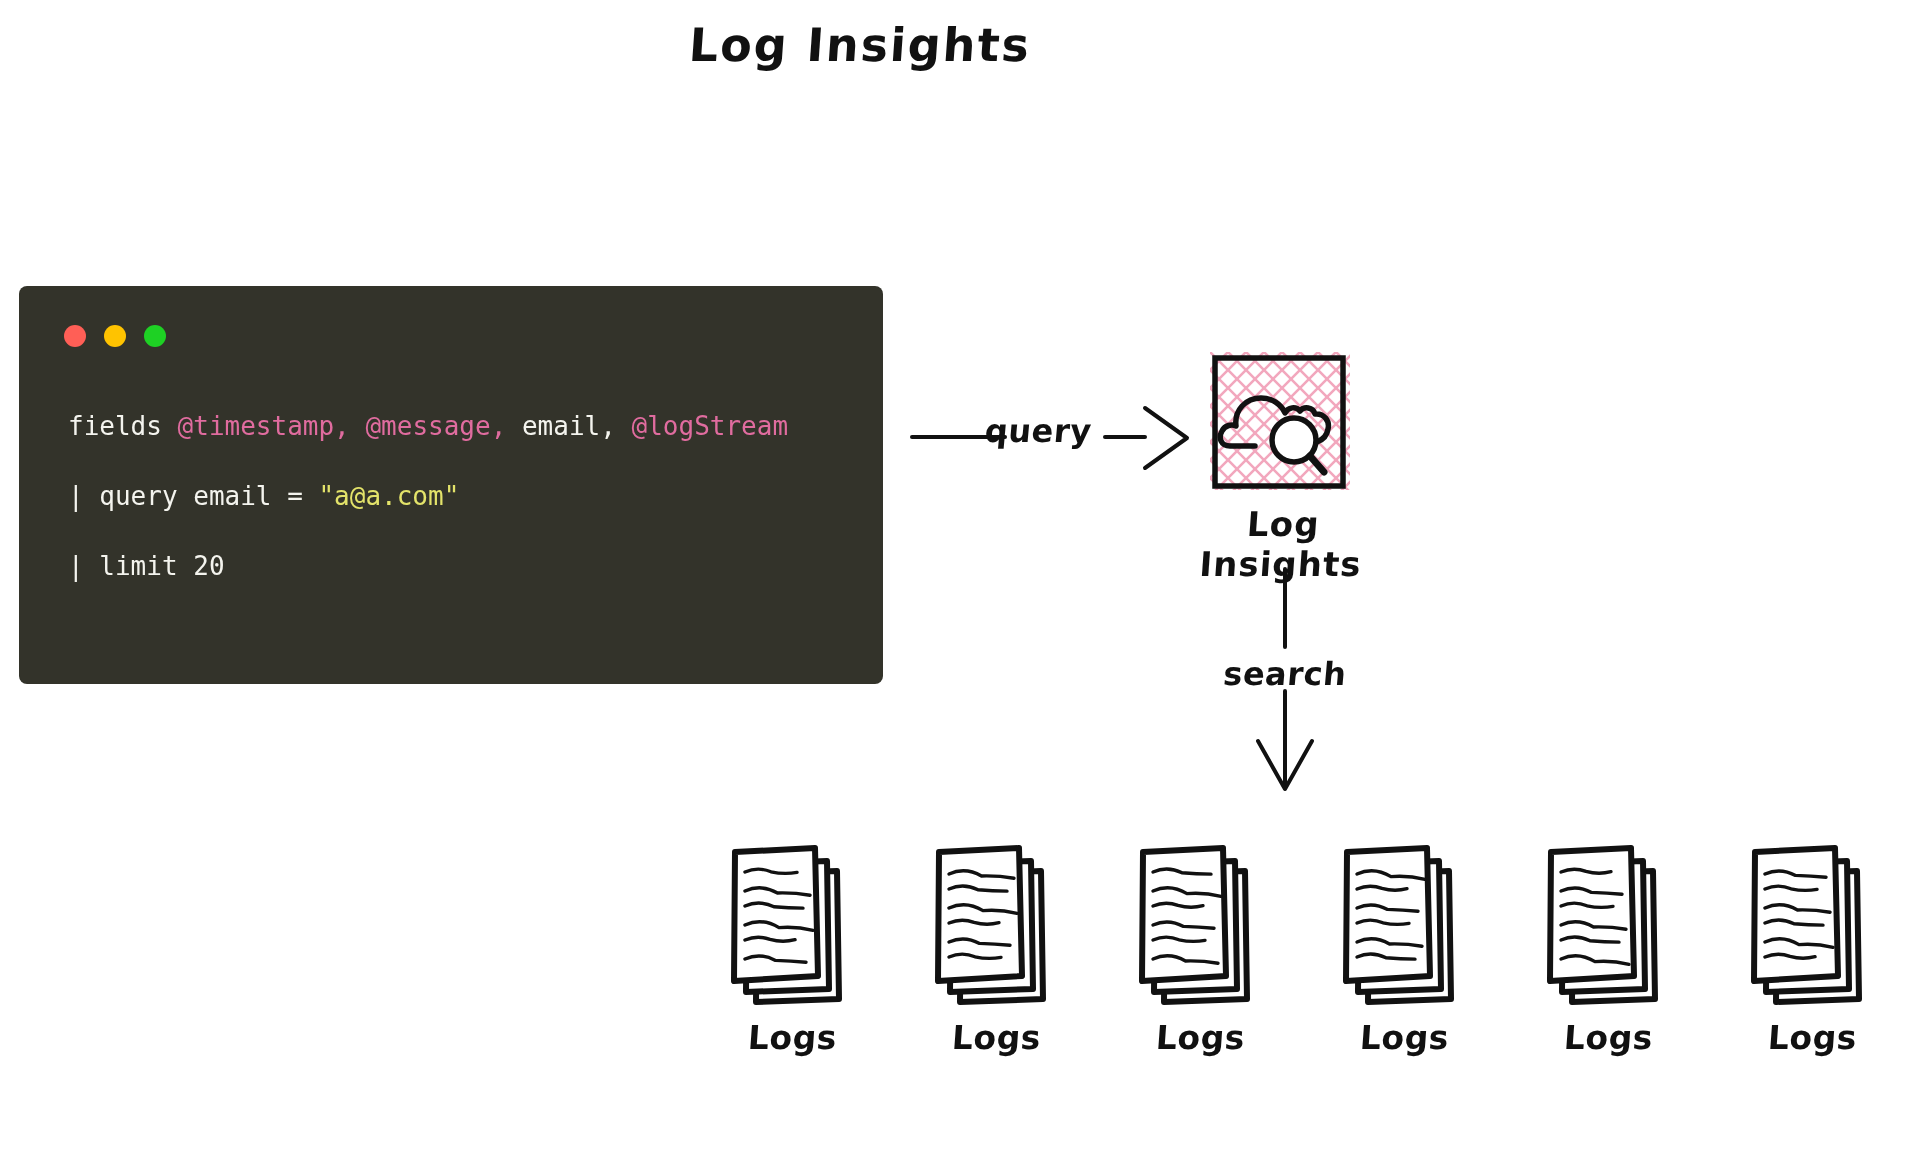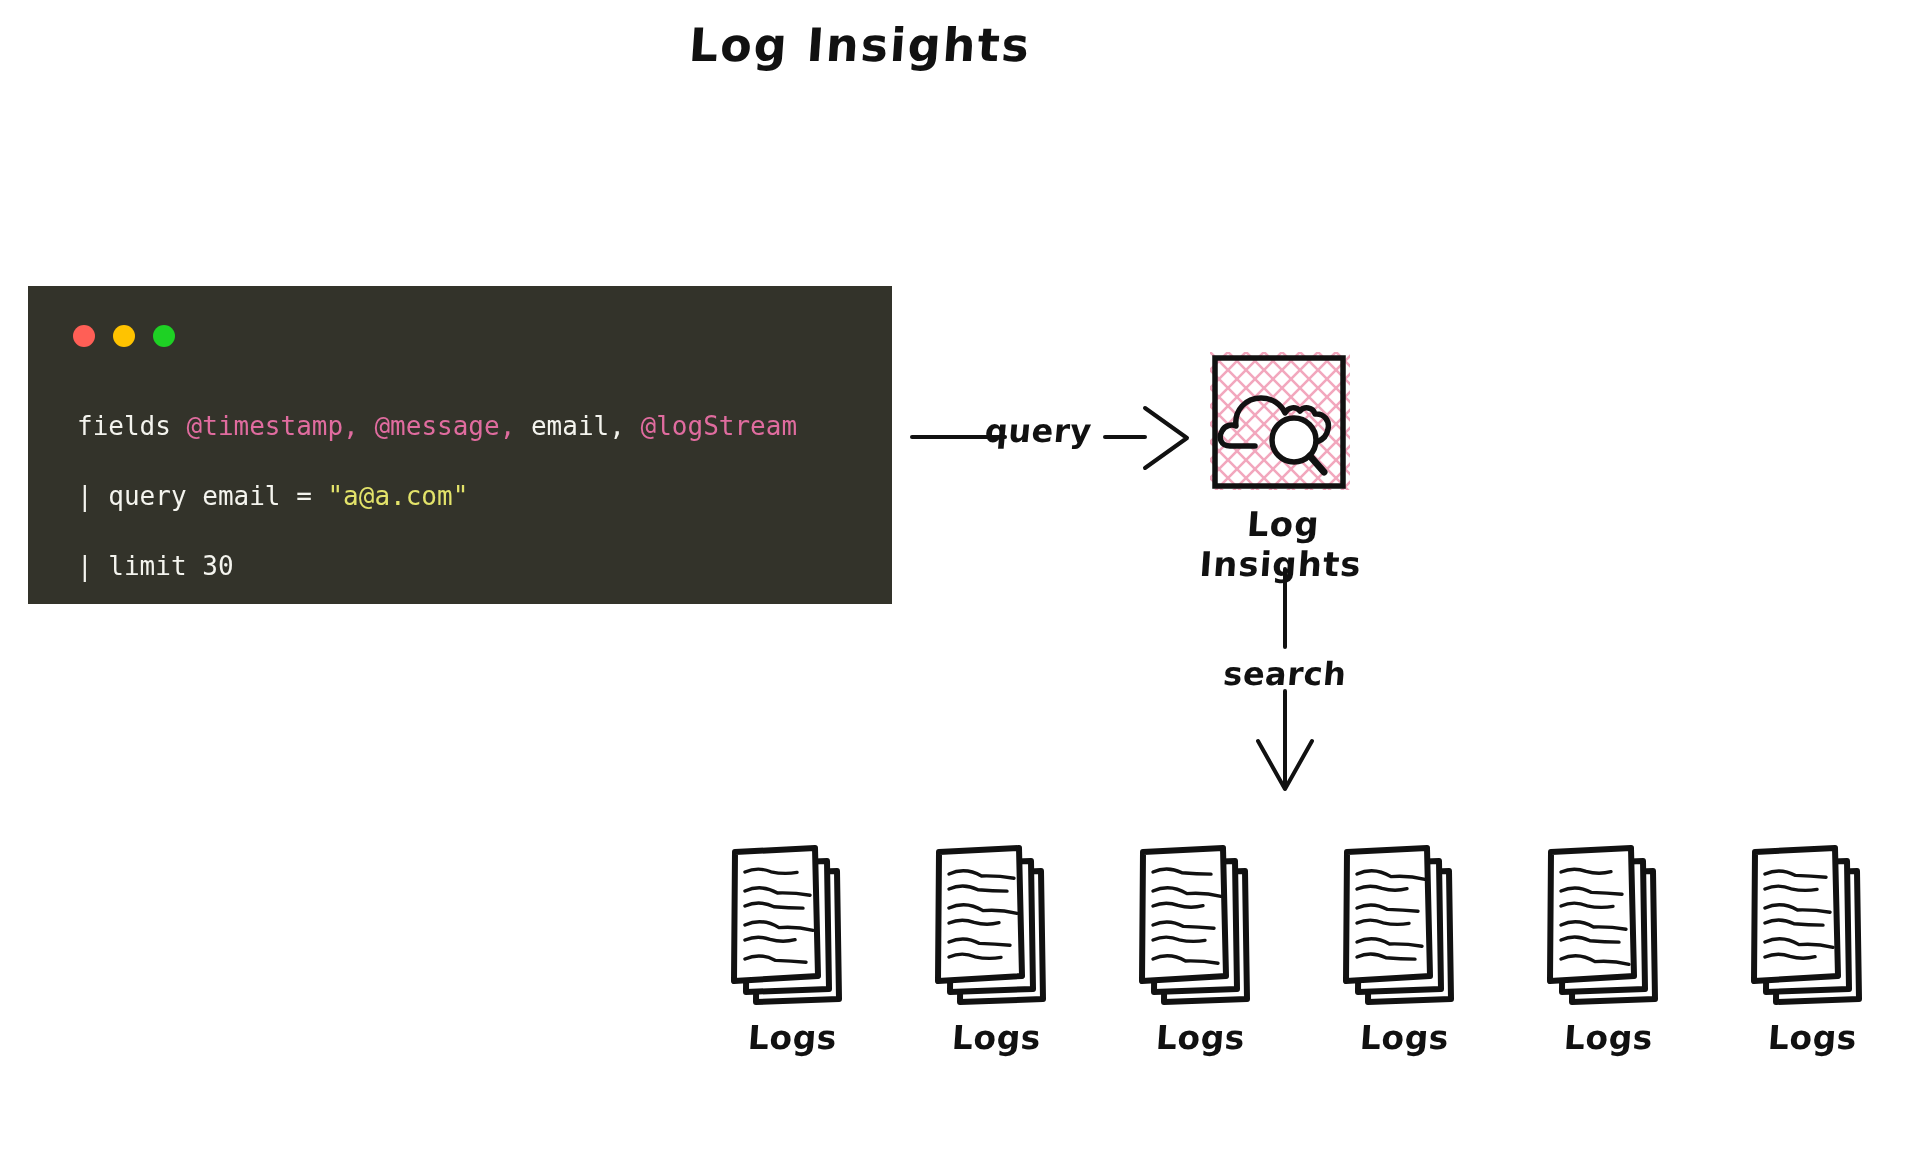--- a/index.html
+++ b/index.html
@@ -26,26 +26,27 @@
     font-size: 46px;
     font-weight: 600;
     letter-spacing: 2px;
     color: #111111;
     transform: skewX(-4deg);
   }
 
   
   #code-window {
     position: absolute;
-    left: 29px;
+    left: 20px;
     top: 287px;
     width: 862px;
-    height: 316px;
+    height: 396px;
     background: #33332a;
     box-shadow: 0 0 0 1px #33332a;
+    border-radius: 7px;
   }
   #code-window-titlebar {
     position: absolute;
     left: 0; top: 0;
     width: 100%;
     height: 86px;
   }
   .traffic-dot {
     position: absolute;
     top: 38px;
@@ -176,21 +177,21 @@
 <div id="diagram-title">Log Insights</div>
 
 <div id="code-window">
   <div id="code-window-titlebar">
     <span id="dot-close" class="traffic-dot" style="background: rgb(255, 95, 86);"></span>
     <span id="dot-min" class="traffic-dot" style="background: rgb(255, 195, 0);"></span>
     <span id="dot-max" class="traffic-dot" style="background: rgb(30, 209, 36);"></span>
   </div>
   <div id="code-body"><span class="code-line"><span class="tok-plain">fields </span><span class="tok-field">@timestamp, @message,</span><span class="tok-plain"> email, </span><span class="tok-field">@logStream</span></span>
 <span class="code-line"><span class="tok-plain">| query email = </span><span class="tok-string">"a@a.com"</span></span>
-<span class="code-line"><span class="tok-plain">| limit 30</span></span></div>
+<span class="code-line"><span class="tok-plain">| limit 20</span></span></div>
 </div>
 
 <svg id="query-arrow" viewBox="0 0 320 80">
   <line x1="7" y1="37" x2="100" y2="37" stroke="#111" stroke-width="4" stroke-linecap="round"></line>
   <line x1="200" y1="37" x2="240" y2="37" stroke="#111" stroke-width="4" stroke-linecap="round"></line>
   <polyline points="240,8 282,38 240,68" fill="none" stroke="#111" stroke-width="4" stroke-linecap="round" stroke-linejoin="round"></polyline>
 </svg>
 <div id="query-label">query</div>
 
 <div id="log-insights-node">

